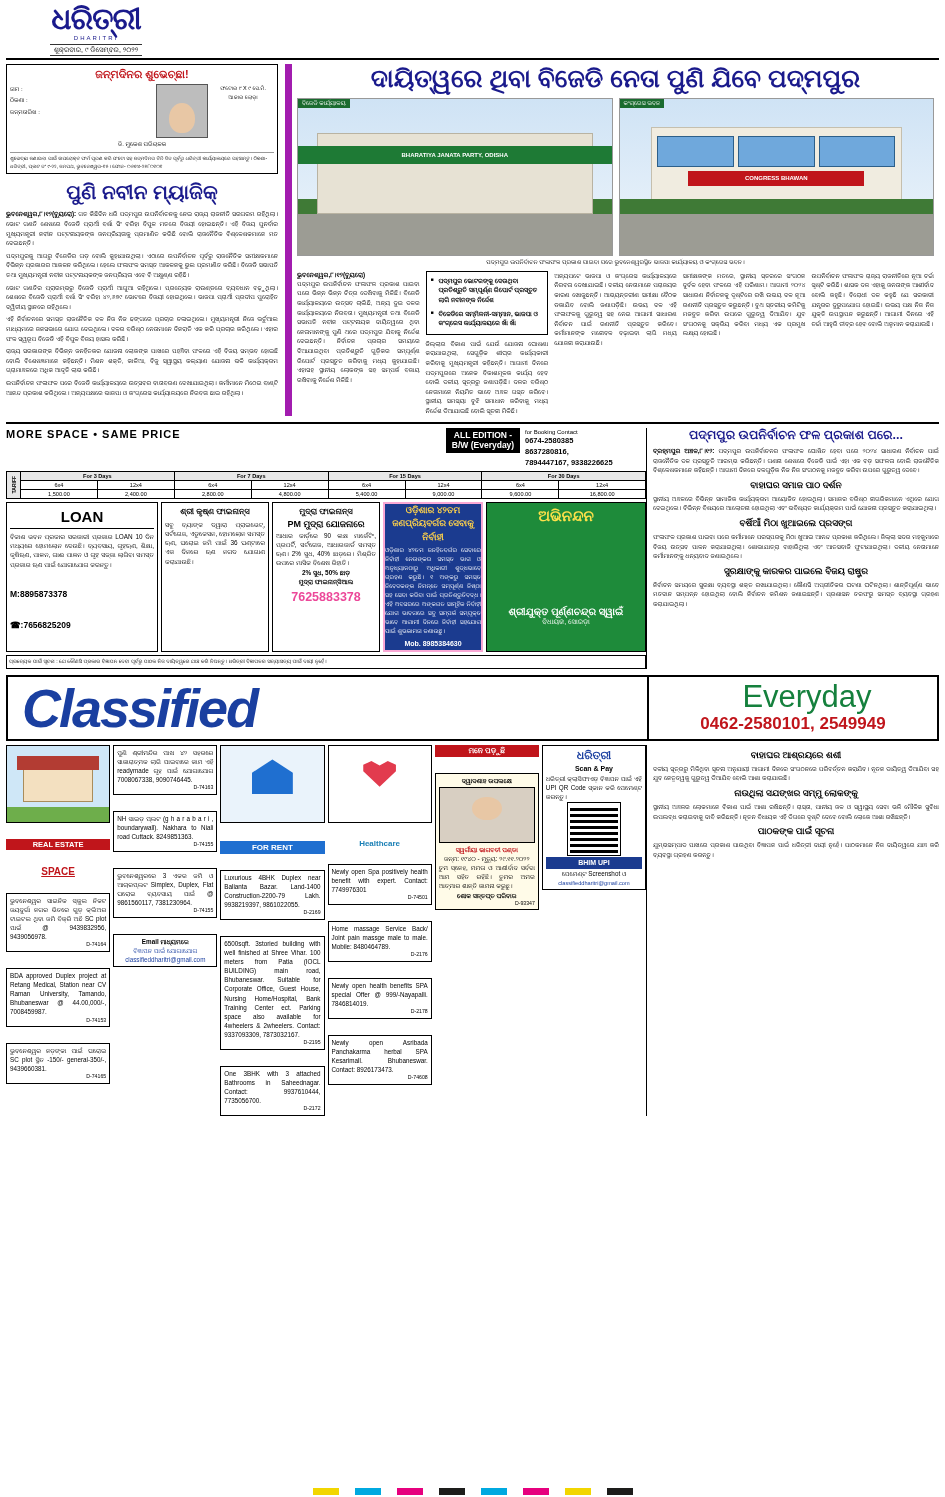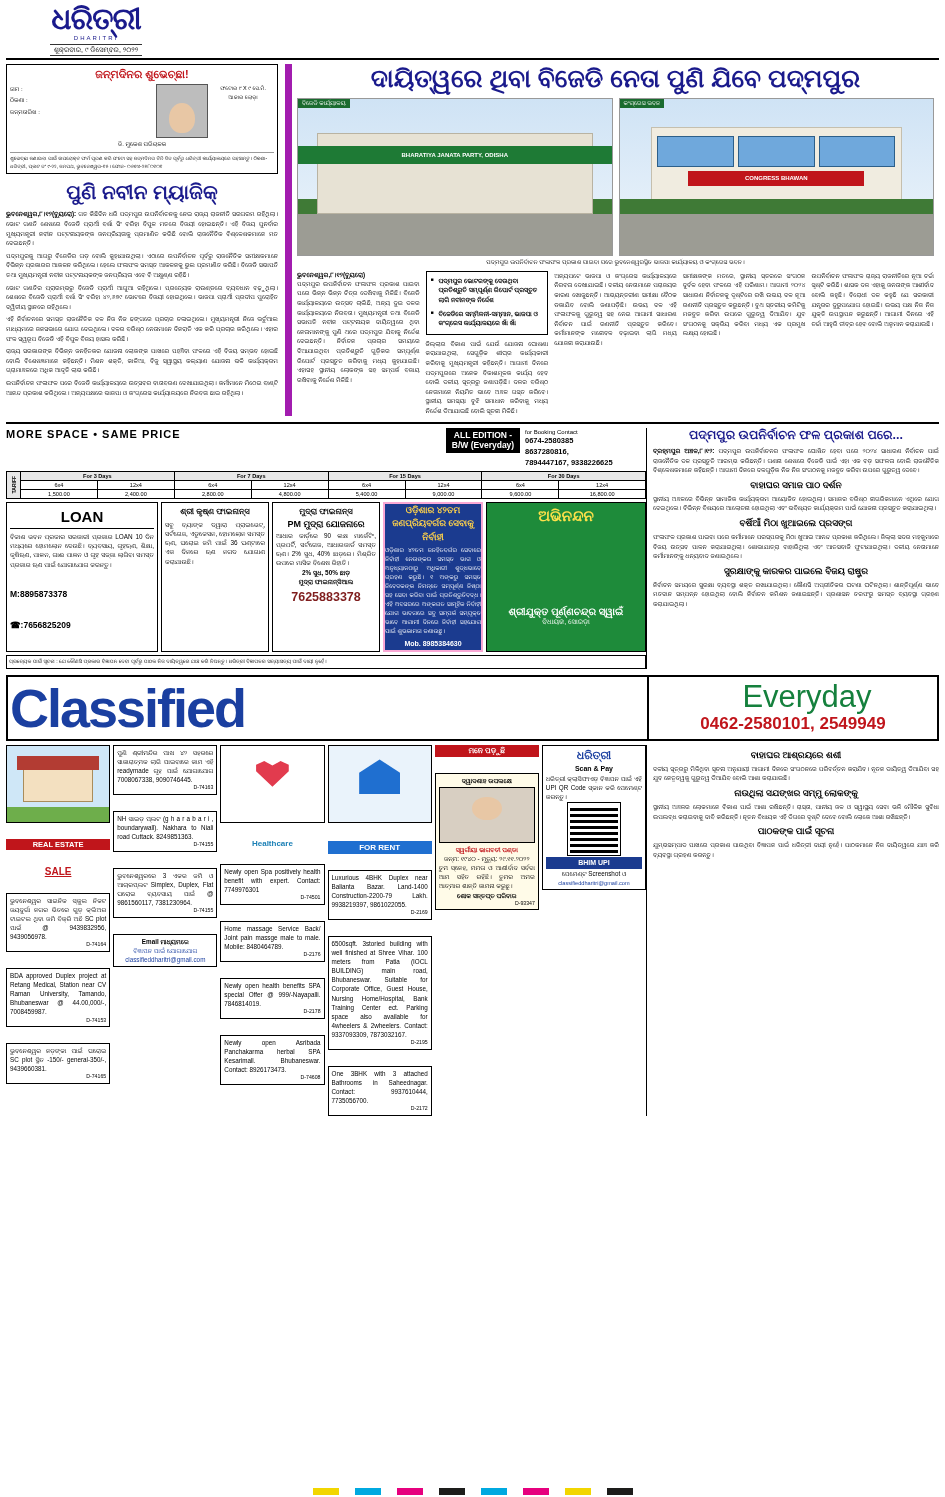--- a/index.html
+++ b/index.html
@@ -97,39 +97,39 @@
   .ad-row { display:flex; gap:3px; margin-top:3px; }
   .adbox { border:1px solid #000; padding:3px; font-size:6.4px; line-height:1.45; text-align:center; }
   .ad-loan { width:152px; }
   .ad-loan .t { font-size:15px; font-weight:bold; text-align:center; border-bottom:1px solid #000;
      margin-bottom:3px; }
   .ad-loan .phone { font-weight:bold; font-size:8.5px; margin-top:19px; text-align:left;}
   .ad-krushna { width:108px; }
   .ad-krushna .t { font-weight:bold; font-size:8px; text-align:center; margin-bottom:2px; }
   .ad-mudra { width:108px; }
   .ad-mudra .t { font-weight:bold; font-size:8px; text-align:center; }
-  .ad-mudra .big { font-size:12.5px; font-weight:bold; color:#7f1d1d; margin-top:2px;text-align:center; }
+  .ad-mudra .big { font-size:12.5px; font-weight:bold; color:#ec4899; margin-top:2px;text-align:center; }
   .ad-blue { width:100px; background:#1b3b8f; color:#fff; border:2px solid #f9a8d4; 
      font-size:6px; line-height:1.5; text-align:center; }
   .ad-blue .t { color:#ffd24a; font-size:9px; font-weight:bold; margin-bottom:2px; }
   .ad-blue .ph { font-weight:bold; font-size:7px; margin-top:3px; }
   .ad-green { flex:1; background:#1e8b3a; color:#fff; border:1px solid #000; position:relative;
      padding:4px; font-size:6px; }
   .ad-green .abhi { font-size:15px; font-weight:bold; color:#ffe14a; text-align:center; }
   .ad-green .name { font-size:10px; font-weight:bold; color:#fff; text-align:center; margin-top:3px;}
   .ad-green .desig { font-size:7px; text-align:center; }
   .cd-note { font-size:5.2px; border:1px solid #000; margin-top:3px; padding:2px; line-height:1.5; }
 
   
   .rcol-head { font-size:12.5px; font-weight:bold; color:#1a1a8c; text-align:center; margin-bottom:3px;}
   .sub-head { font-size:9px; font-weight:bold; text-align:center; margin:5px 0 3px; }
 
   
   .banner { display:flex; align-items:center; border:2px solid #000; margin-top:6px; height:66px; }
-  .banner-left { flex:1; display:flex; align-items:center; padding-left:2px; }
+  .banner-left { flex:1; display:flex; align-items:center; padding-left:14px;font-style:italic; }
   .banner-word { font-size:54px; font-weight:bold; color:#1a3fa0; letter-spacing:-2px; line-height:1; }
   .banner-right { width:290px; border-left:2px solid #000; height:100%; display:flex;
      flex-direction:column; justify-content:center; align-items:center; }
   .banner-every { font-size:31px; font-weight:normal; color:#15803d; line-height:1;margin-left:28px; }
   .banner-ph { font-size:17px; font-weight:bold; color:#c0151b; margin-top:2px; }
 
   
   .cls-wrap { display:flex; margin-top:4px; }
   .cls-grid { width:640px; display:flex; gap:3px; }
   .cls-col { flex:1; display:flex; flex-direction:column; gap:16px; }
@@ -383,21 +383,21 @@
     <div class="cls-grid">
 
       <div class="cls-col">
         <div class="cimg">
           <div style="position:absolute;inset:0;background:#cfe7f7"></div>
           <div style="position:absolute;left:16%;top:22%;width:68%;height:52%;background:#f3e0c0;border:1px solid #a98c5a"></div>
           <div style="position:absolute;left:10%;top:14%;width:80%;height:18%;background:#b33c33"></div>
           <div style="position:absolute;left:0;bottom:0;width:100%;height:20%;background:#6eae4b"></div>
         </div>
         <div class="tag-red">REAL ESTATE</div>
-        <div class="tag-sale">SALE</div>
+        <div class="tag-sale">SPACE</div>
         <div class="cbox">
           <div>ଭୁବନେଶ୍ୱର ସାଇନିକ ସ୍କୁଲ ନିକଟ ଜୟଦୁର୍ଗା ନଗର ଭିତରେ ଗୁଡ଼ କ୍ଲିଅର ଟାଇଟଲ ଥିବା ଜମି ବିକ୍ରି ଅଛି SC plot ପାଇଁ @ 9439832956, 9439056978.</div>
           <div class="ref">D-74164</div>
         </div>
         <div class="cbox">
           <div>BDA approved Duplex project at Retang Medical, Station near CV Raman University, Tamando, Bhubaneswar @    44.00,000/-, 7008459987.</div>
           <div class="ref">D-74153</div>
         </div>
         <div class="cbox">
           <div>ଭୁବନେଶ୍ୱର ନଡ଼ଙ୍କା ପାଇଁ ଘରୋଇ SC plot ସ୍ଥିତ -150/- general-350/-, 9439660381.</div>
@@ -414,20 +414,41 @@
           <div>NH ସାଇଡ଼ ପ୍ଲଟ (g h a r a b a r i , boundarywall). Nakhara to Niali road Cuttack. 8249851363.</div>
           <div class="ref">D-74155</div>
         </div>
         <div class="cbox">
           <div>ଭୁବନେଶ୍ୱରରେ 3 ଏକର ଜମି ଓ ଆଚାରପ୍ଲଟ Simplex, Duplex, Flat ଘରୋଇ ବ୍ୟବସାୟ ପାଇଁ @ 9861560117, 7381230964.</div>
           <div class="ref">D-74155</div>
         </div>
         <div class="cbox">
           <div class="b center">Email ମାଧ୍ୟମରେ</div>
           <div class="center blue">ବିଜ୍ଞାପନ ପାଇଁ ଯୋଗାଯୋଗ classifieddharitri@gmail.com</div>
+        </div>
+      </div>
+
+      <div class="cls-col">
+        <div class="cimg">
+          <div style="position:absolute;inset:0;background:#eaf3fb"></div>
+          <div style="position:absolute;left:30%;top:18%;width:40%;height:46%;background:#1f6fd0;
+             clip-path:polygon(50% 0,100% 38%,100% 100%,0 100%,0 38%)"></div>
+        </div>
+        <div class="forrent">FOR RENT</div>
+        <div class="cbox">
+          <div>Luxurious 4BHK Duplex near Balianta Bazar. Land-1400 Construction-2200-79 Lakh. 9938219397, 9861022055.</div>
+          <div class="ref">D-2169</div>
+        </div>
+        <div class="cbox">
+          <div>6500sqft. 3storied building with well finished at Shree Vihar. 100 meters from Patia (IOCL BUILDING) main road, Bhubaneswar. Suitable for Corporate Office, Guest House, Nursing Home/Hospital, Bank Training Center ect. Parking space also available for 4wheelers &amp; 2wheelers. Contact: 9337093309, 7873032167.</div>
+          <div class="ref">D-2195</div>
+        </div>
+        <div class="cbox">
+          <div>One 3BHK with 3 attached Bathrooms in Saheednagar. Contact: 9937610444, 7735056700.</div>
+          <div class="ref">D-2172</div>
         </div>
       </div>
 
       <div class="cls-col">
         <div class="cimg">
           <div style="position:absolute;inset:0;background:#fff"></div>
           <div style="position:absolute;left:34%;top:20%;width:32%;height:34%;background:#e23b4e;
              clip-path:polygon(50% 100%,0 40%,0 15%,25% 0,50% 18%,75% 0,100% 15%,100% 40%)"></div>
         </div>
         <div class="health">Healthcare</div>
@@ -439,41 +460,20 @@
           <div>Home massage Service Back/ Joint pain massge male to male. Mobile:     8480464789.</div>
           <div class="ref">D-2176</div>
         </div>
         <div class="cbox">
           <div>Newly open health benefits SPA special Offer @ 999/-Nayapalli. 7846814019.</div>
           <div class="ref">D-2178</div>
         </div>
         <div class="cbox">
           <div>Newly open Asribada Panchakarma herbal SPA Kesarimall. Bhubaneswar. Contact: 8926173473.</div>
           <div class="ref">D-74608</div>
-        </div>
-      </div>
-
-      <div class="cls-col">
-        <div class="cimg">
-          <div style="position:absolute;inset:0;background:#eaf3fb"></div>
-          <div style="position:absolute;left:30%;top:18%;width:40%;height:46%;background:#1f6fd0;
-             clip-path:polygon(50% 0,100% 38%,100% 100%,0 100%,0 38%)"></div>
-        </div>
-        <div class="forrent">FOR RENT</div>
-        <div class="cbox">
-          <div>Luxurious 4BHK Duplex near Balianta Bazar. Land-1400 Construction-2200-79 Lakh. 9938219397, 9861022055.</div>
-          <div class="ref">D-2169</div>
-        </div>
-        <div class="cbox">
-          <div>6500sqft. 3storied building with well finished at Shree Vihar. 100 meters from Patia (IOCL BUILDING) main road, Bhubaneswar. Suitable for Corporate Office, Guest House, Nursing Home/Hospital, Bank Training Center ect. Parking space also available for 4wheelers &amp; 2wheelers. Contact: 9337093309, 7873032167.</div>
-          <div class="ref">D-2195</div>
-        </div>
-        <div class="cbox">
-          <div>One 3BHK with 3 attached Bathrooms in Saheednagar. Contact: 9937610444, 7735056700.</div>
-          <div class="ref">D-2172</div>
         </div>
       </div>
 
       <div class="cls-col">
         <div class="tag-red">ମନେ ପଡ଼ୁଛି</div>
         <div class="cbox" style="background:#fffbe8">
           <div class="center b">ଦ୍ୱାଦଶାହ ଉପଲକ୍ଷେ</div>
           <div class="cimg" style="height:56px;margin:2px 0">
             <div style="position:absolute;inset:0;background:#d8cfc2"></div>
             <div style="position:absolute;left:34%;top:16%;width:32%;height:44%;border-radius:50%;background:#e8c7a5"></div>

